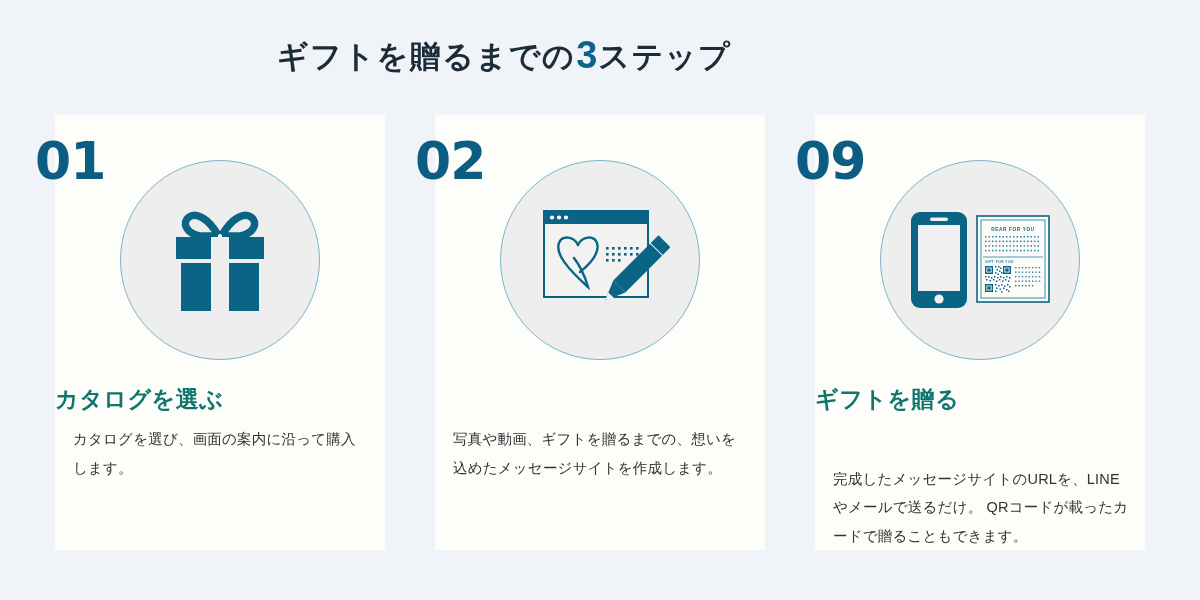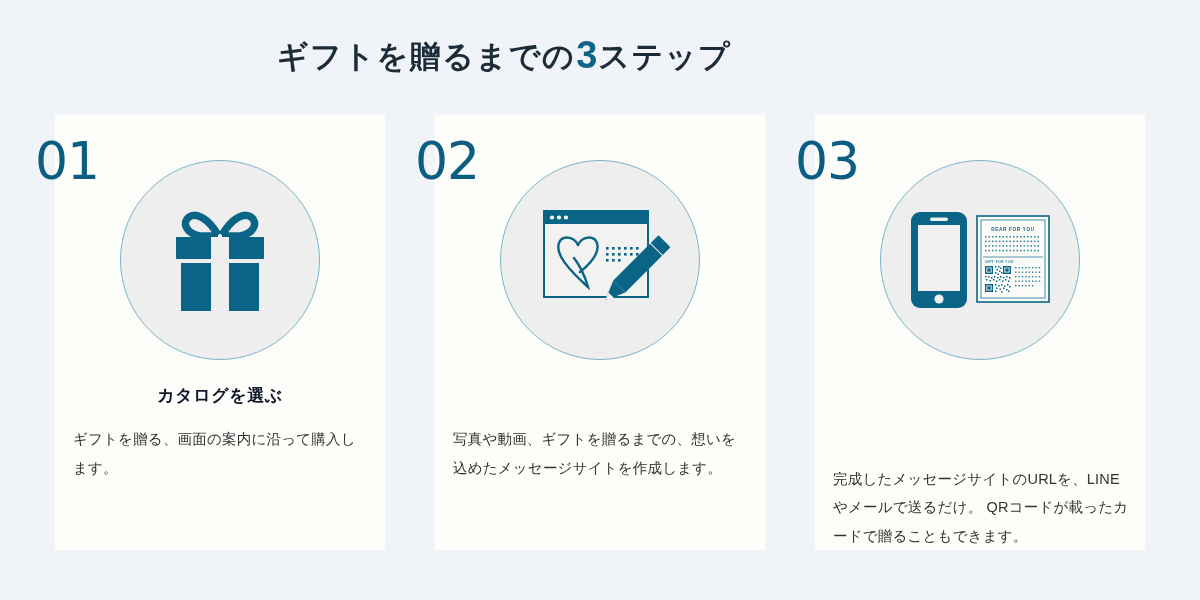--- a/index.html
+++ b/index.html
@@ -34,40 +34,40 @@
     display:flex; justify-content:space-between;
   }
   .step-card {
     position:relative;
     width:330px; height:435px;
     background:#fdfdfa;
   }
   .step-number {
     position:absolute; top:20px; left:-20px;
     font-size:52px;
-    font-weight:normal;
+    font-weight:bold;
     color:#0c5d82;
     letter-spacing:-1px;
     font-family:"DejaVu Sans",sans-serif;
     line-height:1;
   }
   .icon-circle {
     position:absolute; top:45px; left:50%;
     transform:translateX(-50%);
     width:200px; height:200px;
     border-radius:50%;
     background:#eeeeee;
     border:1px solid #7ab4cc;
     display:flex; align-items:center; justify-content:center;
   }
   .step-heading {
     position:absolute; top:269px; left:0; width:100%;
-    text-align:center;
-    font-size:17px; font-weight:bold;
-    color:#0f172a;
+    text-align:left;
+    font-size:23px; font-weight:bold;
+    color:#0f766e;
     letter-spacing:0.6px;
   }
   .step-body {
     position:absolute; top:310px; left:18px;
     width:296px;
     font-size:14.5px;
     line-height:2.0;
     color:#333333;
     letter-spacing:0.2px;
   }
@@ -93,21 +93,21 @@
           <path d="M54 29 C44 12 32 6 25 11 C18 16 21 27 36 30 L54 30"></path>
           <path d="M58 29 C68 12 80 6 87 11 C94 16 91 27 76 30 L58 30"></path>
         </g>
         <rect x="12" y="31" width="88" height="22" fill="#0a6485"></rect>
         <rect x="17" y="57" width="78" height="48" fill="#0a6485"></rect>
         <rect x="47" y="31" width="18" height="74" fill="#eeeeee"></rect>
       </svg>
     </div>
 
     <div class="step-heading">カタログを選ぶ</div>
-    <div class="step-body">ギフトを贈る、画面の案内に沿って購入します。</div>
+    <div class="step-body">カタログを選び、画面の案内に沿って購入します。</div>
   </div>
 
   <div class="step-card" id="step-card-2">
     <div class="step-number">02</div>
 
     <div class="icon-circle">
 
       <svg width="140" height="126" viewBox="0 0 140 126">
 
         <rect x="14" y="14" width="104" height="86" fill="#f2f2f0" stroke="#0a6485" stroke-width="2"></rect>
@@ -144,21 +144,21 @@
           <path d="M88 92 L105 92 L96.5 112 Z" fill="#0a6485"></path>
           <path d="M93 104 L101 104 L96.5 112 Z" fill="#f2f2f0"></path>
         </g>
       </svg>
     </div>
 
     <div class="step-body">写真や動画、ギフトを贈るまでの、想いを込めたメッセージサイトを作成します。</div>
   </div>
 
   <div class="step-card" id="step-card-3">
-    <div class="step-number">03</div>
+    <div class="step-number">09</div>
 
     <div class="icon-circle">
 
       <svg width="150" height="100" viewBox="0 0 150 100">
 
         <g>
           <rect x="6" y="2" width="56" height="96" rx="9" fill="#0a6485"></rect>
           <rect x="13" y="15" width="42" height="66" fill="#f0f0f0"></rect>
           <rect x="25" y="7.5" width="18" height="3.6" rx="1.8" fill="#f0f0f0"></rect>
           <circle cx="34" cy="89" r="4.6" fill="#f0f0f0"></circle>
@@ -346,17 +346,18 @@
               <rect x="116.8" y="57" width="1.4" height="1.4"></rect>
                 <rect x="120.2" y="57" width="1.4" height="1.4"></rect>
               <rect x="123.6" y="57" width="1.4" height="1.4"></rect>
                 <rect x="127" y="57" width="1.4" height="1.4"></rect>
             </g>
           </g>
         </g>
       </svg>
     </div>
 
+    <div class="step-heading">ギフトを贈る</div>
     <div class="step-body">完成したメッセージサイトのURLを、LINEやメールで送るだけ。
 QRコードが載ったカードで贈ることもできます。</div>
   </div>
 
 </div>
 
 </body></html>

